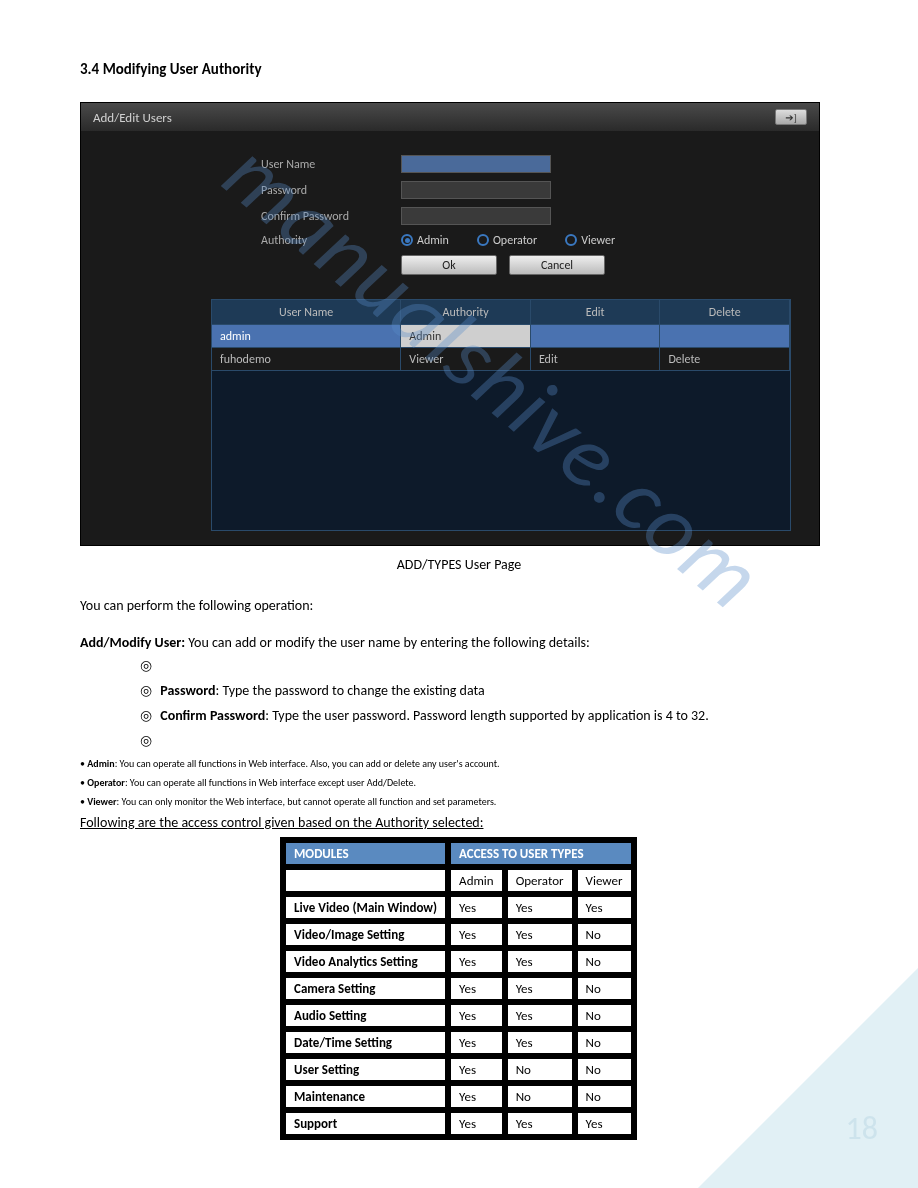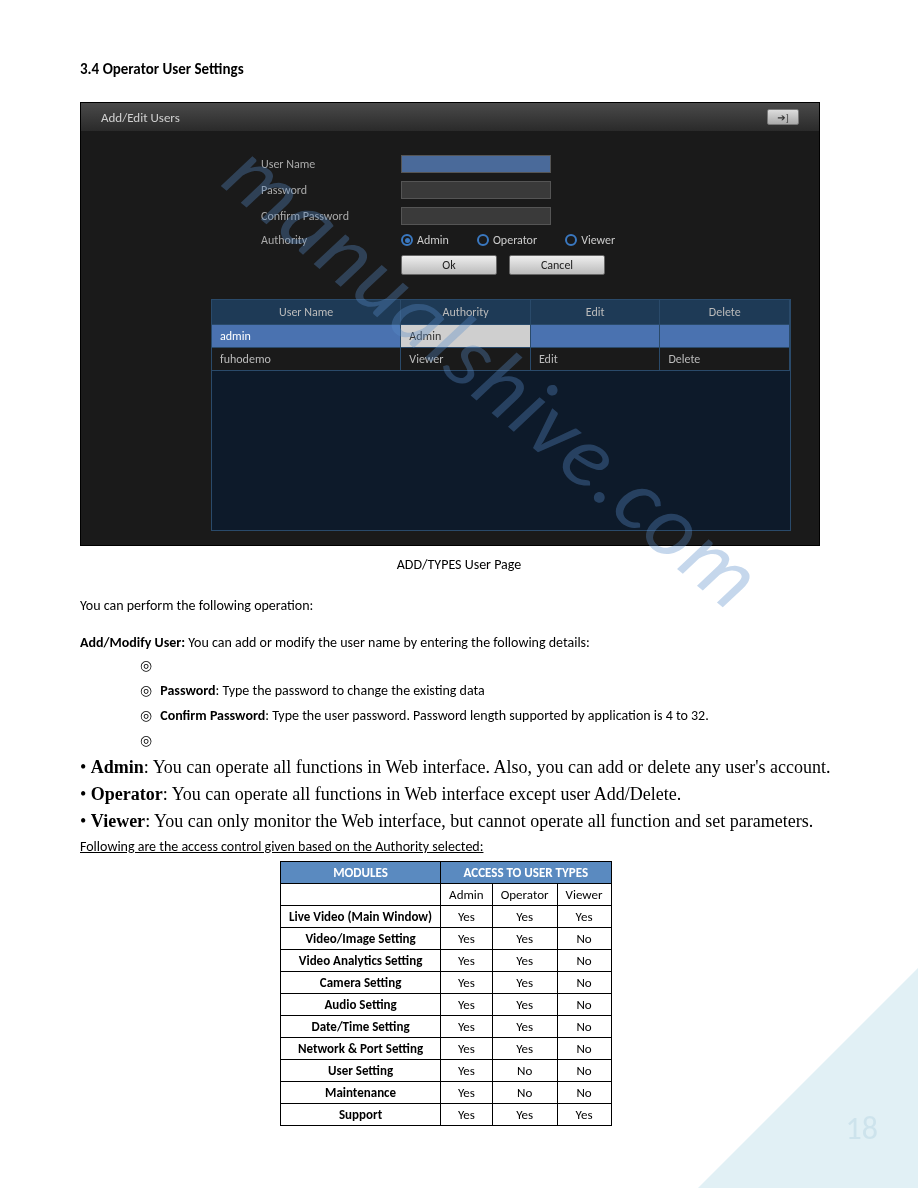--- a/index.html
+++ b/index.html
@@ -17,21 +17,21 @@
   .app-window {
     width: 740px;
     background: #1a1a1a;
     border: 1px solid #000;
     margin-bottom: 10px;
   }
   .titlebar {
     background: linear-gradient(#4a4a4a, #2a2a2a);
     color: #d0d0d0;
     font-size: 13px;
-    padding: 6px 20px;
+    padding: 6px 12px;
     display: flex;
     justify-content: space-between;
     align-items: center;
   }
   .titlebar .exit {
     background: linear-gradient(#ddd, #aaa);
     width: 32px; height: 16px;
     border: 1px solid #777;
     border-radius: 2px;
     display: flex; align-items: center; justify-content: center;
@@ -85,30 +85,30 @@
   .grid-row .gcell { padding: 4px 8px; border-right: 1px solid #2a4a6a; border-top: 1px solid #2a4a6a; }
   .grid-row.sel { background: #4a72b0; color: #fff; }
   .grid-row.sel .gc2cell { background: #cfcfcf; color: #333; }
   .grid-body-empty { height: 160px; background: #0d1a2a; border-top: 1px solid #2a4a6a; }
   .caption { text-align: center; font-size: 14px; margin: 6px 0 24px 0; }
   .para { margin-bottom: 20px; font-size: 14px; }
   .para2 { margin-bottom: 6px; font-size: 14px; }
   .bullet-list { margin-left: 60px; }
   .bullet-row { margin-bottom: 8px; font-size: 14px; display: flex; }
   .bullet-row .bull { margin-right: 8px; }
-  .role-row { margin-bottom: 6px; font-size: 18px; font-family: Liberation Serif, serif; }
+  .role-row { margin-bottom: 6px; font-size: 10px; }
   .access-table {
     margin: 6px 0 0 200px;
     border-collapse: collapse;
     font-size: 13px;
   }
   .access-table th, .access-table td {
-    border: 1px solid #000000;
+    border: 6px solid #000000;
     padding: 3px 8px;
-    text-align: center;
+    text-align: left;
   }
   .access-table thead th {
     background: #5a8ac0; color: #fff; font-weight: bold;
   }
   .access-table .subhead td { font-weight: normal; }
   .access-table tbody td:first-child { font-weight: bold; }
   .page-number {
     position: absolute;
     right: 40px; bottom: 40px;
     font-size: 32px; color: #cde3ec;
@@ -131,21 +131,21 @@
     pointer-events: none;
     letter-spacing: 2px;
   }
 </style>
 </head>
 <body>
 
 <div class="section-title">
   <span>3.4</span>
   <span> </span>
-  <span>Operator User Settings</span>
+  <span>Modifying User Authority</span>
 </div>
 
 <div class="app-window">
   <div class="titlebar">
     <span>Add/Edit Users</span>
     <span class="exit">➔]</span>
   </div>
   <div class="form-area">
     <div class="form-row">
       <span class="lbl">User Name</span>
@@ -280,26 +280,20 @@
         <td>Yes</td>
         <td>No</td>
       </tr>
     <tr>
         <td>Date/Time Setting</td>
         <td>Yes</td>
         <td>Yes</td>
         <td>No</td>
       </tr>
     <tr>
-        <td>Network &amp; Port Setting</td>
-        <td>Yes</td>
-        <td>Yes</td>
-        <td>No</td>
-      </tr>
-    <tr>
         <td>User Setting</td>
         <td>Yes</td>
         <td>No</td>
         <td>No</td>
       </tr>
     <tr>
         <td>Maintenance</td>
         <td>Yes</td>
         <td>No</td>
         <td>No</td>

